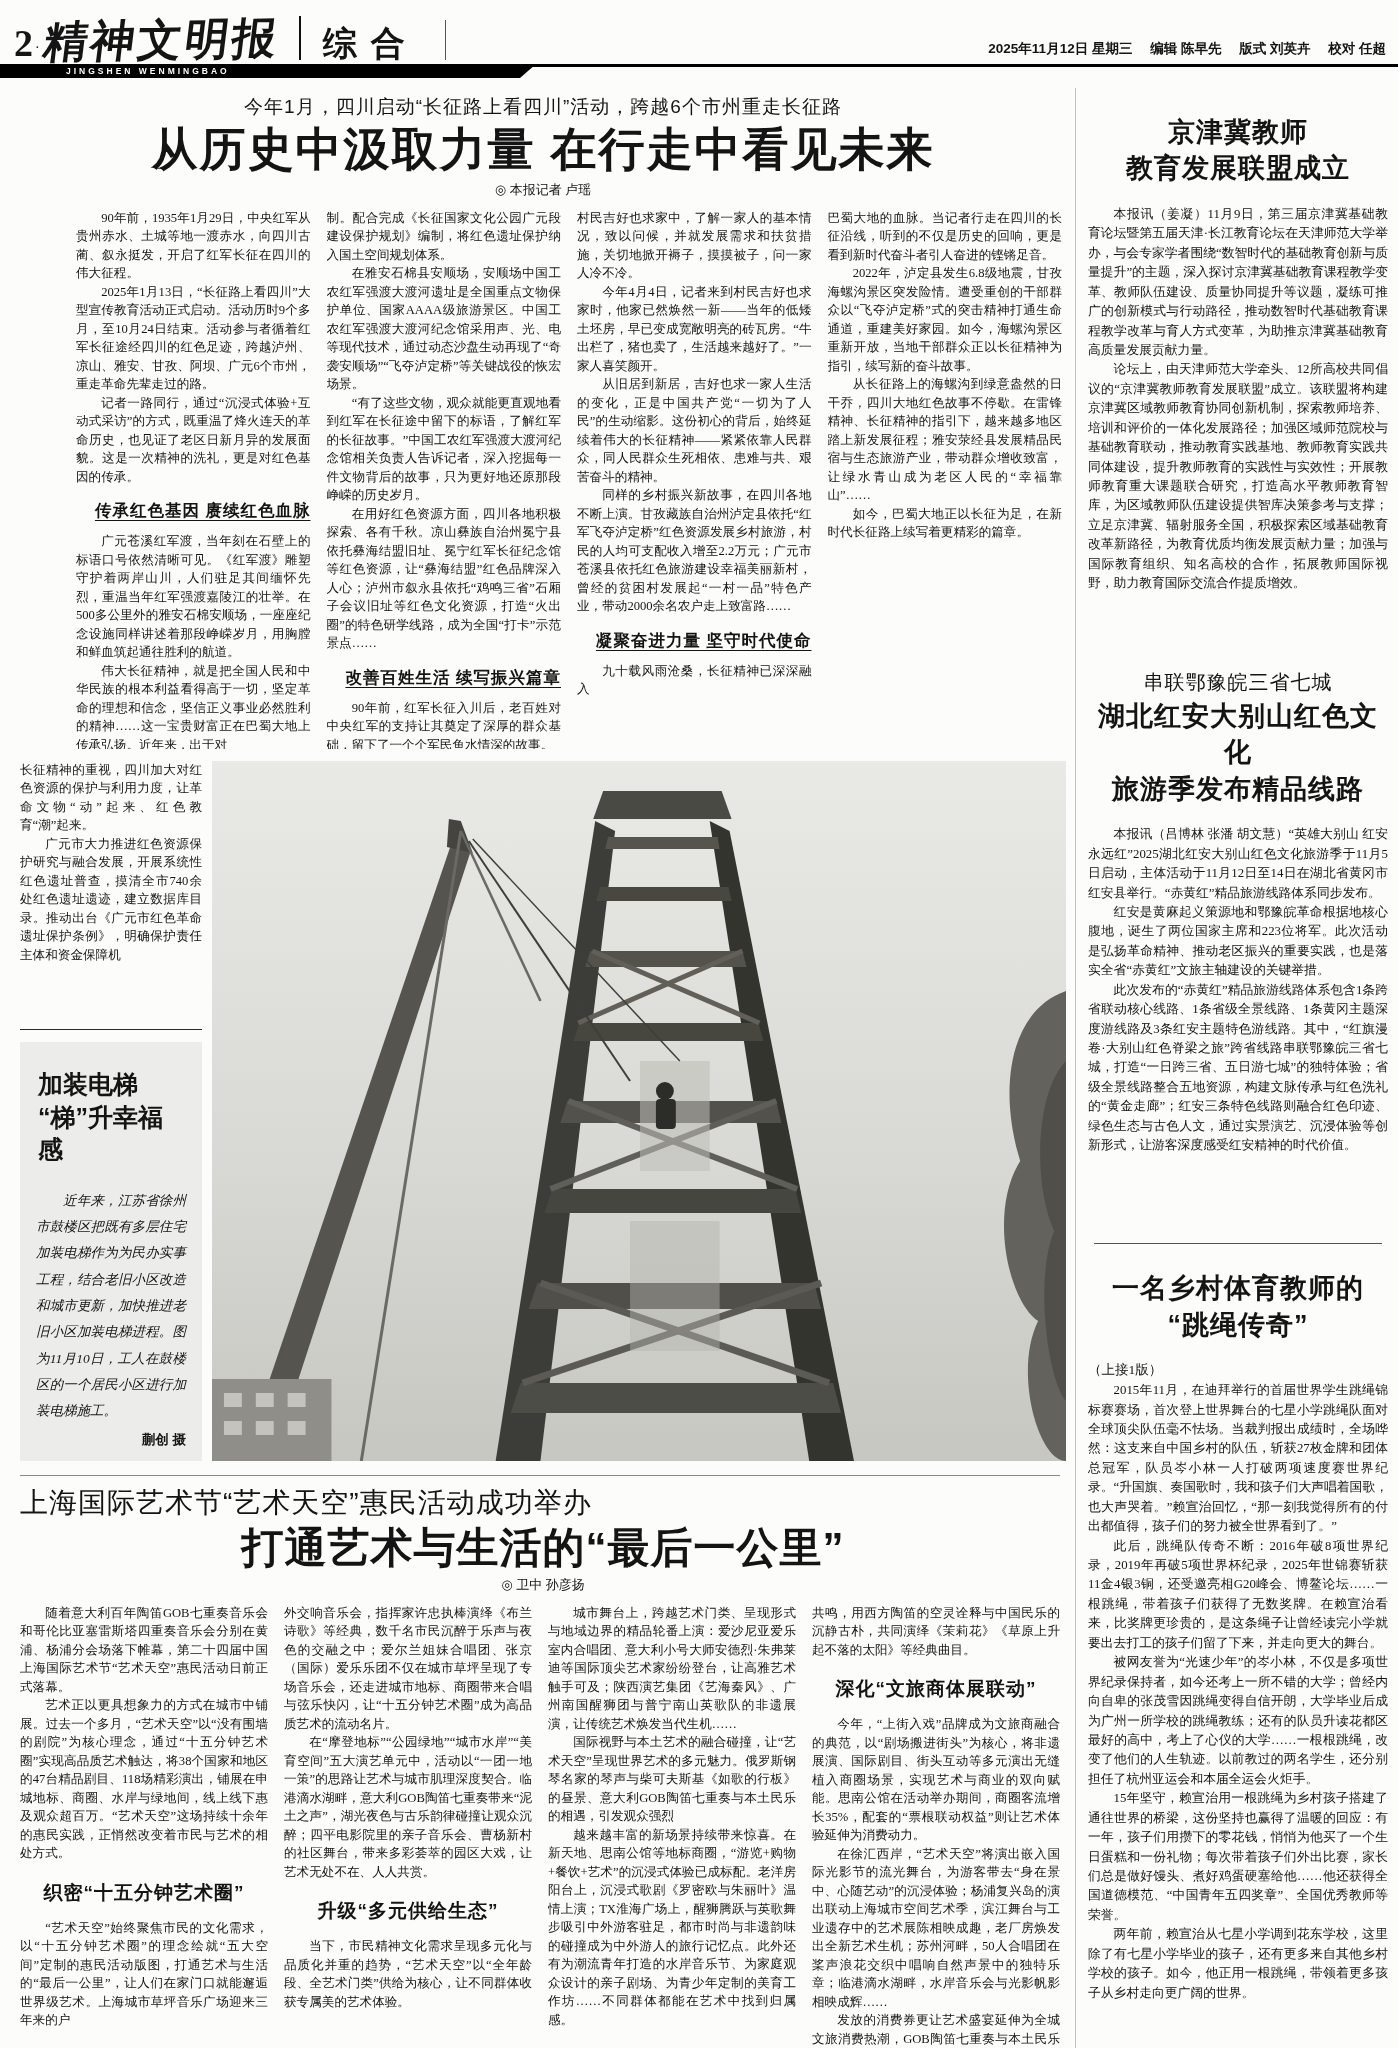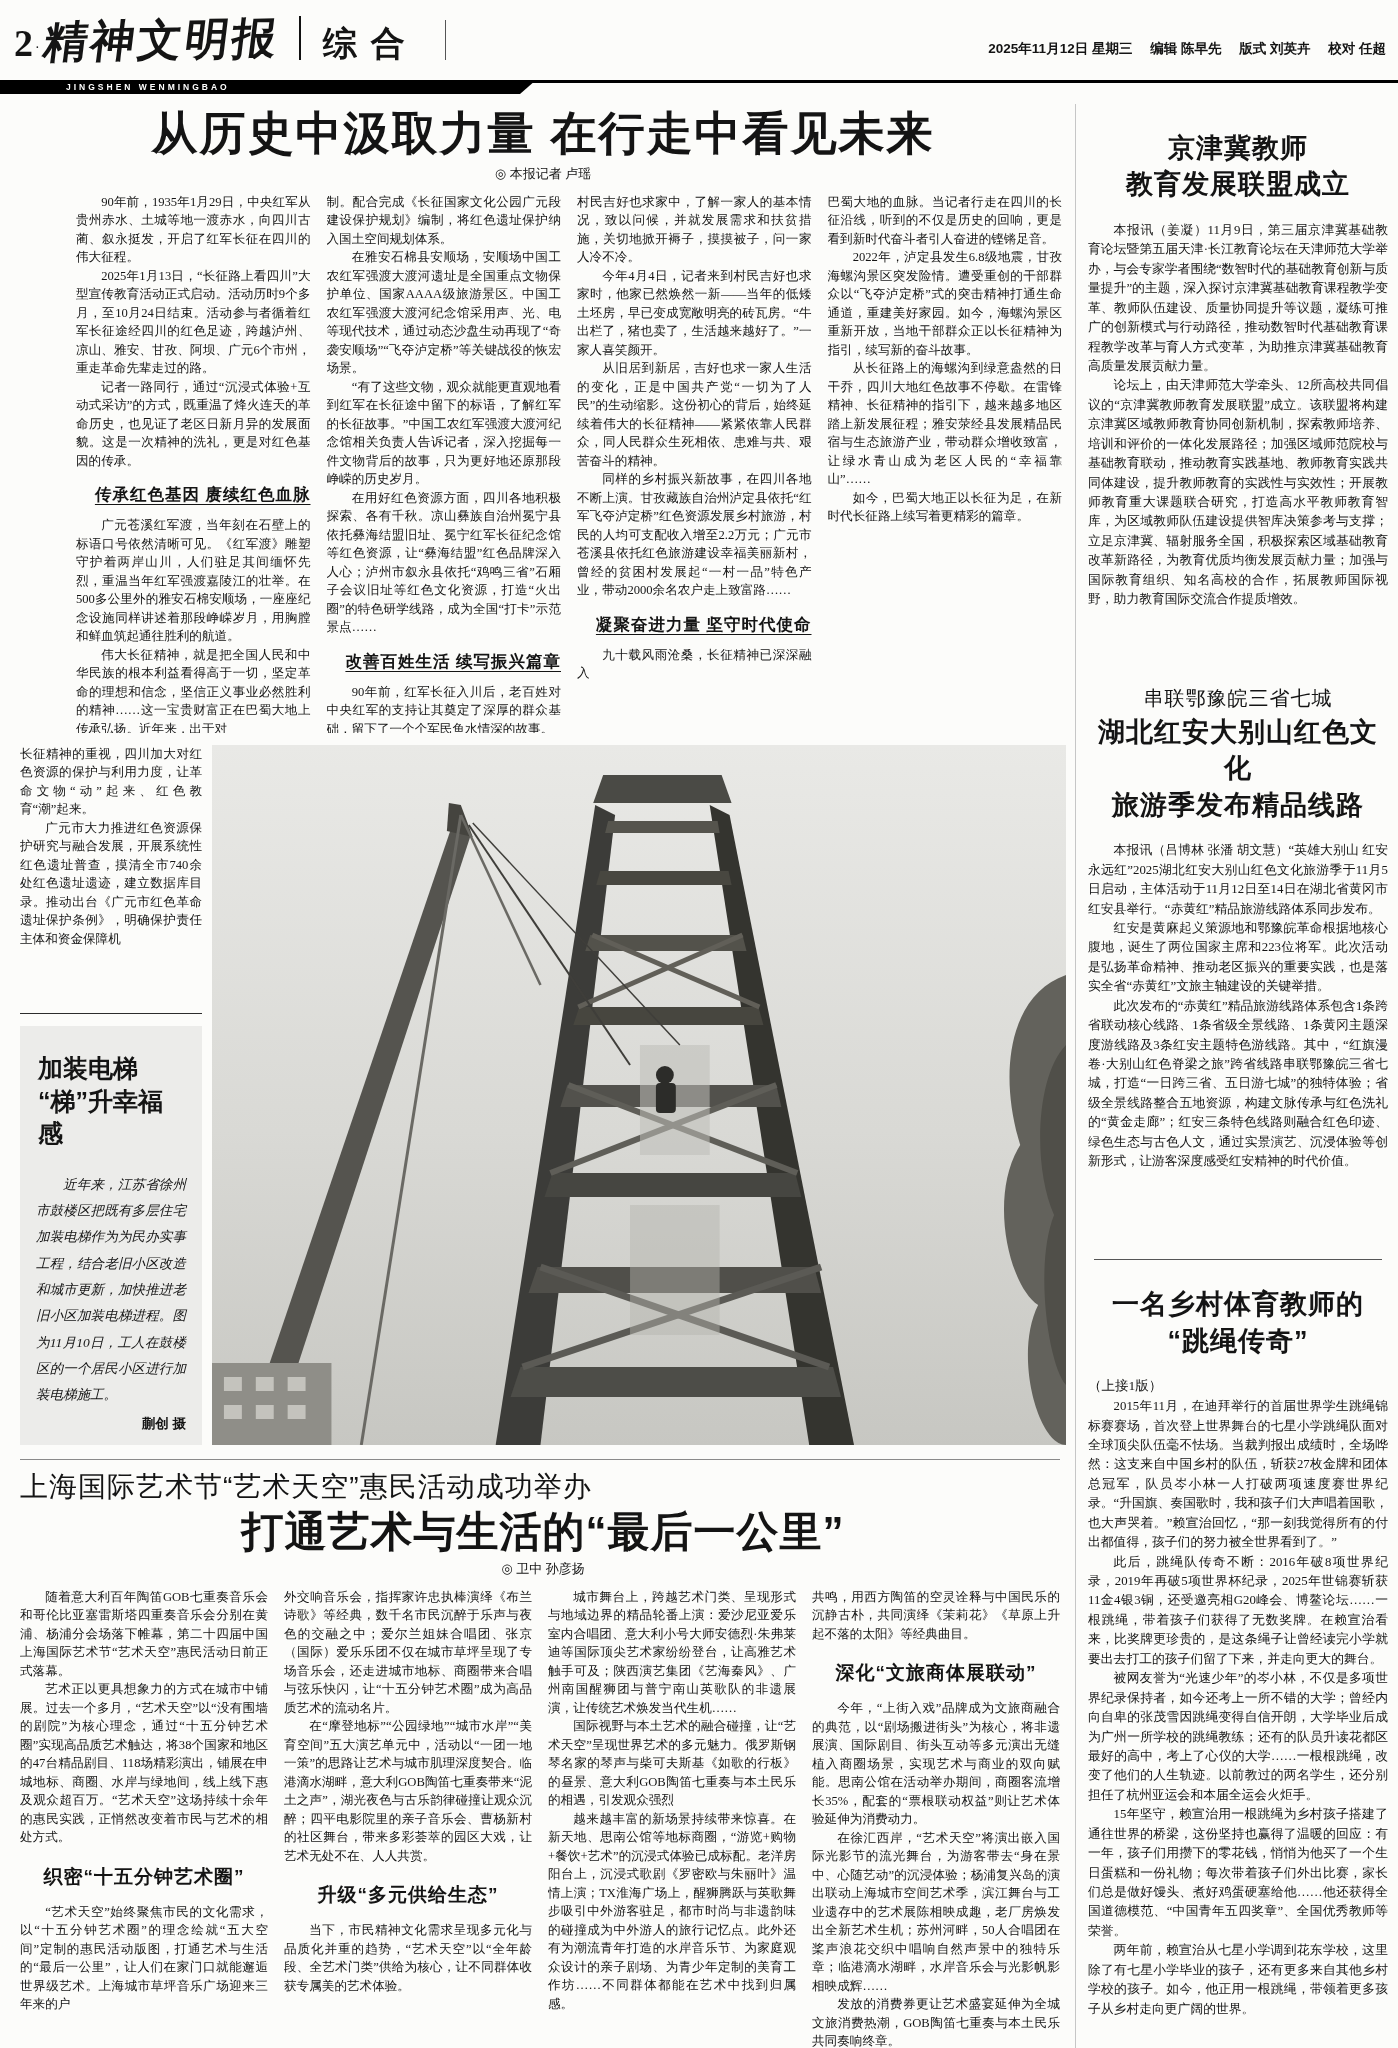--- a/index.html
+++ b/index.html
@@ -15,21 +15,21 @@
             transform:skewX(-8deg) rotate(-1deg);letter-spacing:3px;line-height:1;white-space:nowrap;}
   .hdr-sep{width:2px;background:#111;height:44px;margin:0 22px 2px 20px;}
   .section{font-size:34px;font-weight:bold;font-family:"Liberation Sans","DejaVu Sans",sans-serif;
            letter-spacing:14px;line-height:1;margin-bottom:2px;white-space:nowrap;}
   .hdr-sep2{width:1px;background:#555;height:40px;margin:0 0 2px 26px;}
   .hdr-meta{margin-left:auto;font-family:"Liberation Sans","DejaVu Sans",sans-serif;
             font-size:13.5px;font-weight:bold;white-space:nowrap;margin-bottom:4px;text-align:center;}
   .hdr-meta span{margin-left:14px;}
 
   
-  .band{position:relative;height:14px;margin-top:18px;padding-left:48px;}
+  .band{position:relative;height:14px;margin-top:2px;padding-left:48px;}
   .band-thin{position:absolute;top:0;left:0;right:0;height:3px;background:#000;}
   .band-thick{position:absolute;top:0;left:0;width:536px;height:14px;background:#000;
               clip-path:polygon(0 0,100% 0,calc(100% - 16px) 100%,0 100%);}
   .band-pinyin{position:absolute;top:2px;left:66px;color:#fff;
                font-family:"Liberation Sans","DejaVu Sans",sans-serif;
                font-size:8.5px;letter-spacing:3px;font-weight:bold;}
 
   
   .content{display:flex;padding:10px 12px 0 20px;gap:0;}
   .left-zone{width:1046px;flex:0 0 auto;}
@@ -118,20 +118,21 @@
     <div class="band-thin"></div>
     <div class="band-thick"></div>
     <div class="band-pinyin">JINGSHEN WENMINGBAO</div>
   </div>
 
   <div class="content">
 
     <div class="left-zone">
 
       <div>
+        <div class="m-kicker">今年1月，四川启动“长征路上看四川”活动，跨越6个市州重走长征路</div>
         <h1 class="m-head">从历史中汲取力量  在行走中看见未来</h1>
         <div class="m-byline">◎ 本报记者 卢瑶</div>
         <div class="cols main-cols">
           <div class="col">
               <p>90年前，1935年1月29日，中央红军从贵州赤水、土城等地一渡赤水，向四川古蔺、叙永挺发，开启了红军长征在四川的伟大征程。</p>
               <p>2025年1月13日，“长征路上看四川”大型宣传教育活动正式启动。活动历时9个多月，至10月24日结束。活动参与者循着红军长征途经四川的红色足迹，跨越泸州、凉山、雅安、甘孜、阿坝、广元6个市州，重走革命先辈走过的路。</p>
               <p>记者一路同行，通过“沉浸式体验+互动式采访”的方式，既重温了烽火连天的革命历史，也见证了老区日新月异的发展面貌。这是一次精神的洗礼，更是对红色基因的传承。</p>
               <h4 class="sub">传承红色基因  赓续红色血脉</h4>
               <p>广元苍溪红军渡，当年刻在石壁上的标语口号依然清晰可见。《红军渡》雕塑守护着两岸山川，人们驻足其间缅怀先烈，重温当年红军强渡嘉陵江的壮举。在500多公里外的雅安石棉安顺场，一座座纪念设施同样讲述着那段峥嵘岁月，用胸膛和鲜血筑起通往胜利的航道。</p>
               <p>伟大长征精神，就是把全国人民和中华民族的根本利益看得高于一切，坚定革命的理想和信念，坚信正义事业必然胜利的精神……这一宝贵财富正在巴蜀大地上传承弘扬。近年来，出于对</p>

